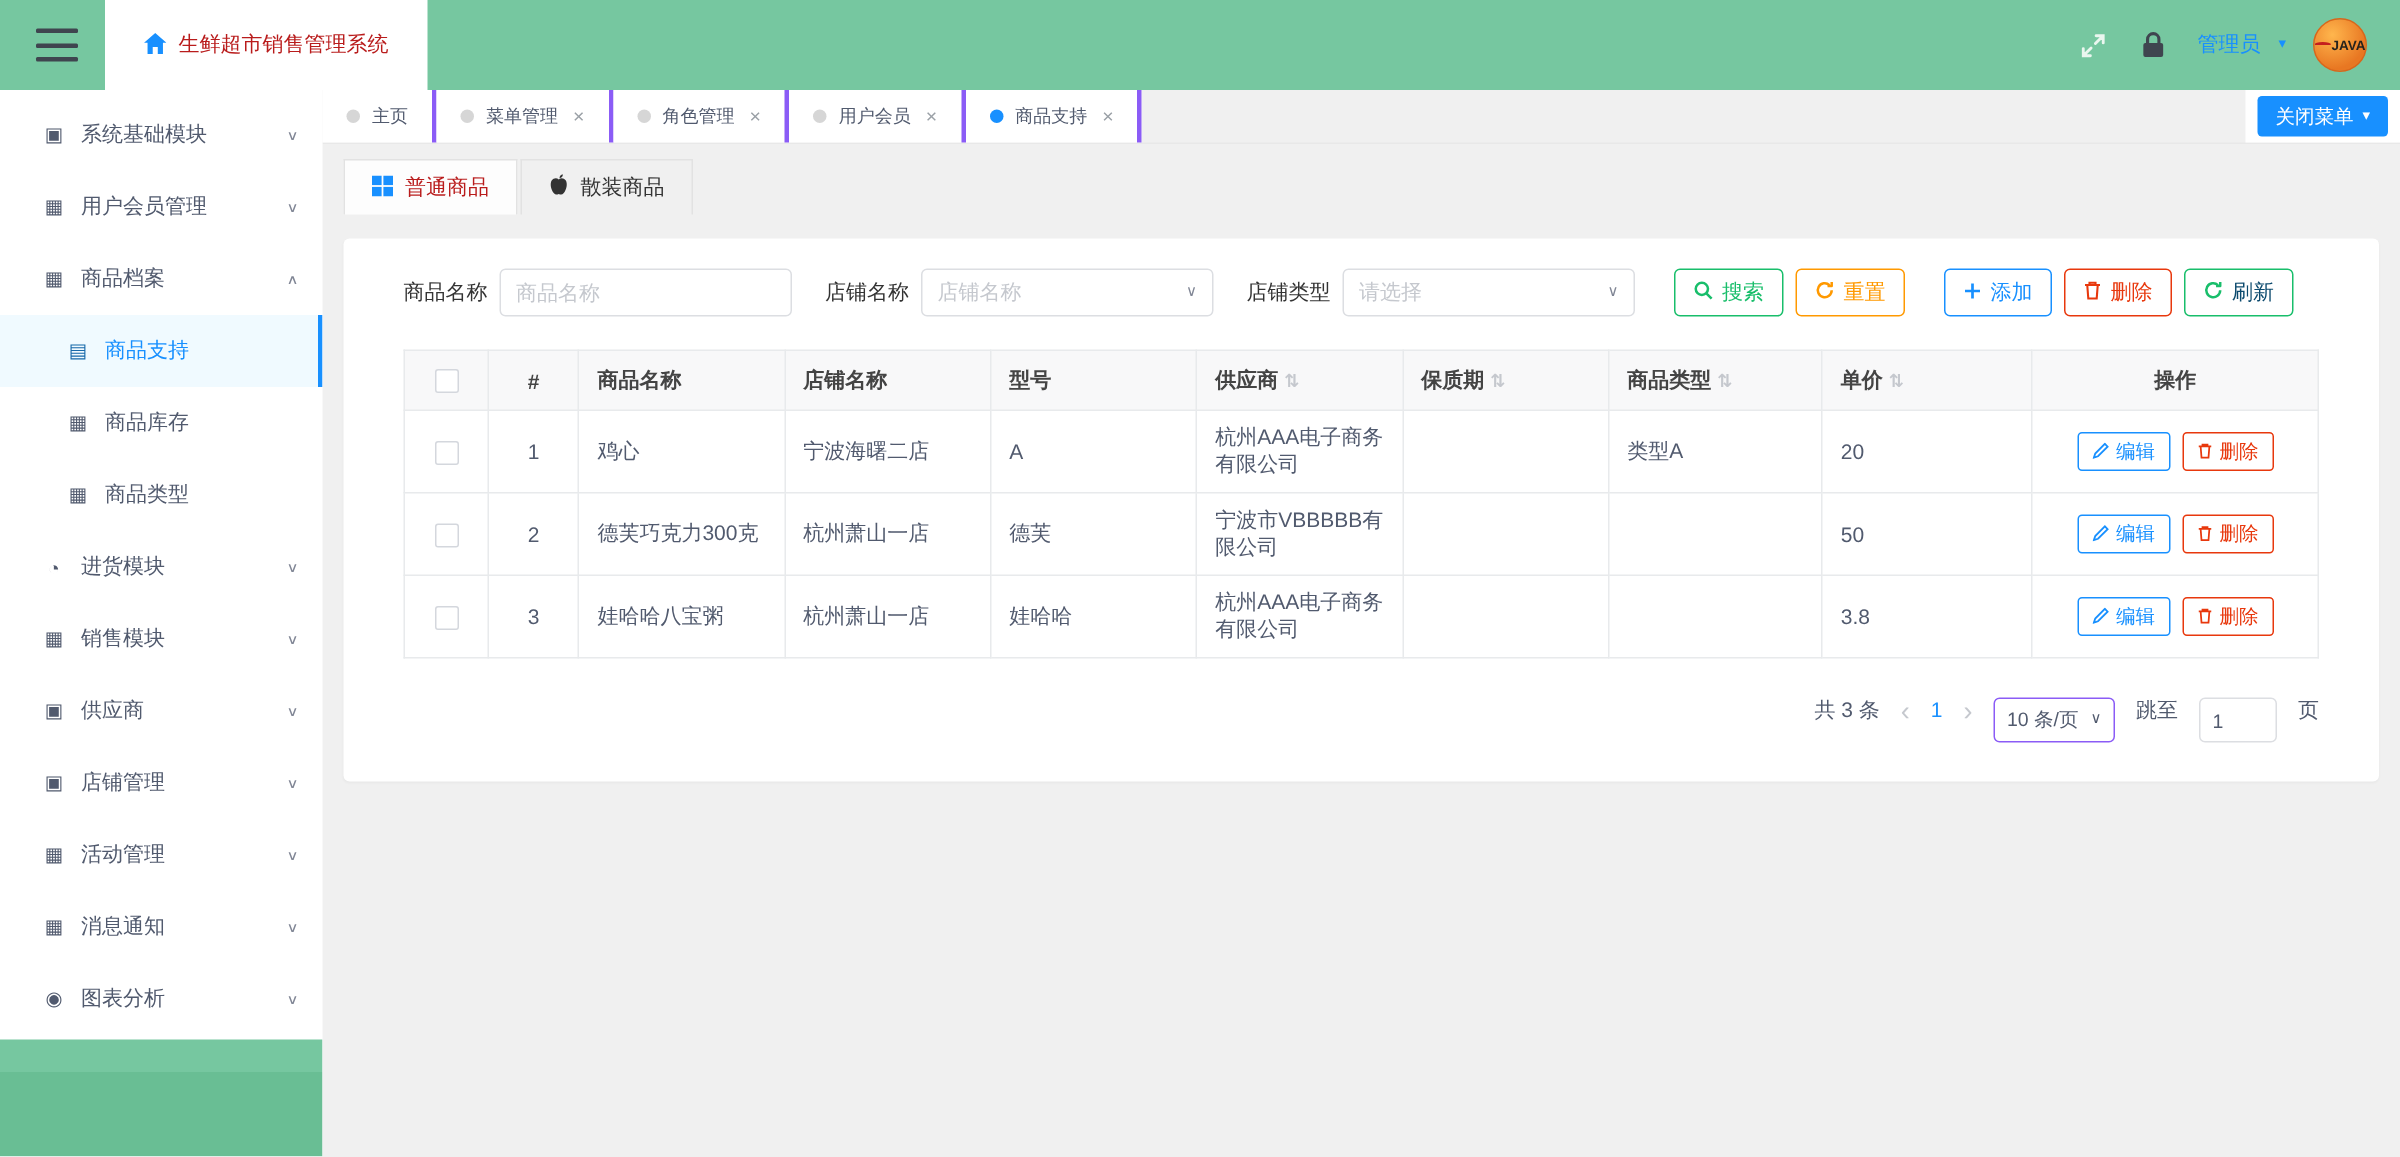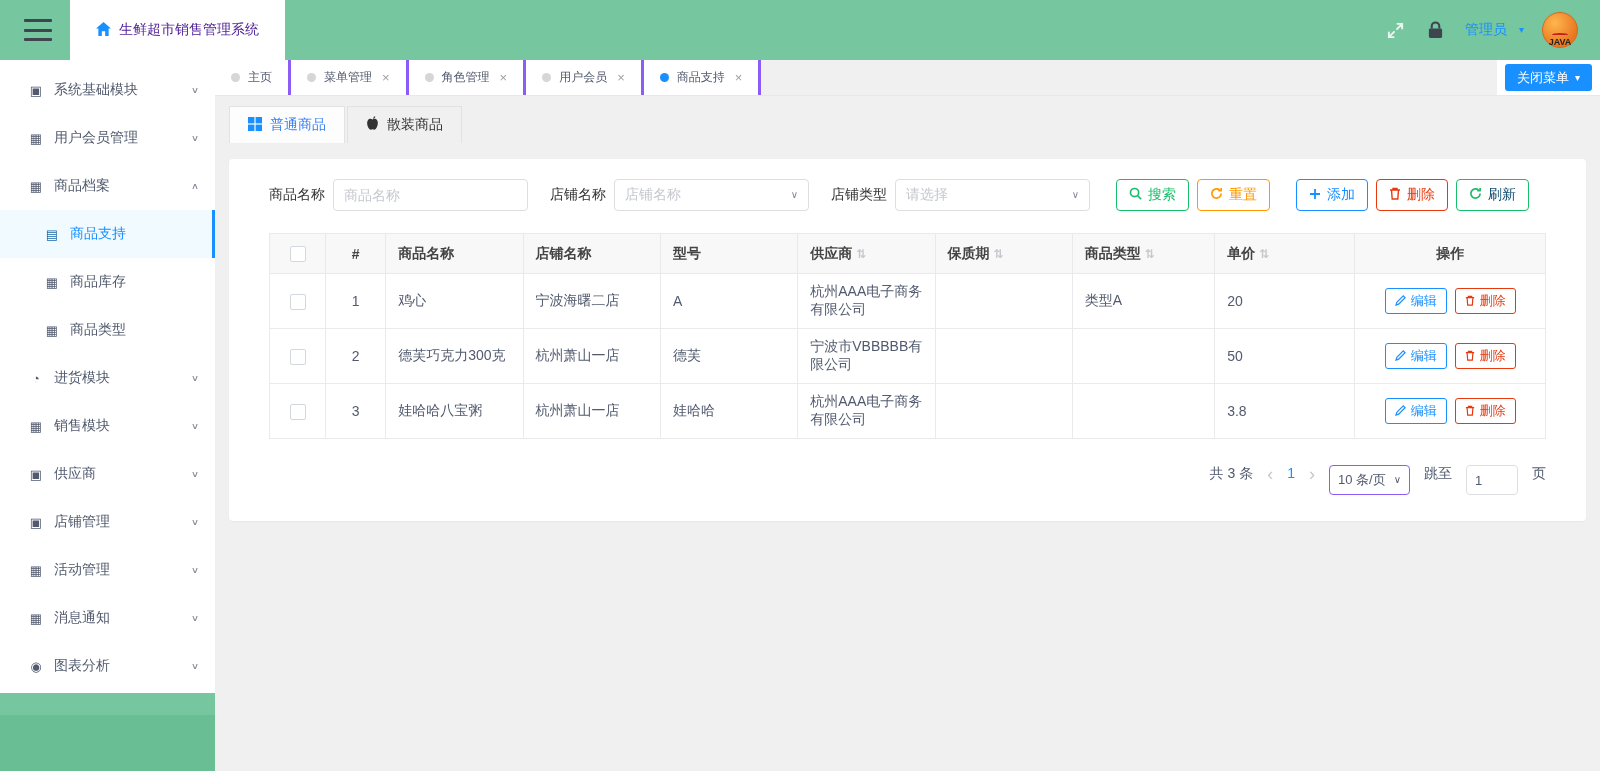--- a/index.html
+++ b/index.html
@@ -6,28 +6,28 @@
   html,body{width:1600px;height:771px;overflow:hidden}
   body{font-family:"Liberation Sans","DejaVu Sans",sans-serif;font-size:14px;color:#515a6e;background:#f0f0f0}
   .app{display:flex;flex-direction:column;width:1600px;height:771px}
 
   
   .topbar{height:60px;background:#76c7a0;display:flex;align-items:center;flex-shrink:0}
   .logo{width:215px;flex-shrink:0;text-align:center;font-size:27px;font-weight:bold;color:#ffc01e;
         text-shadow:1px 1px 0 #d98e00, -1px -1px 0 #d98e00;letter-spacing:2px}
   .hamburger{width:28px;height:22px;margin:0 18px 0 24px;display:flex;flex-direction:column;justify-content:space-between;cursor:pointer}
   .hamburger i{display:block;height:3px;background:#3f454f;border-radius:1px}
-  .systab{height:60px;background:#fff;display:flex;align-items:center;gap:8px;padding:2px 26px;color:#4c1d95;cursor:pointer}
+  .systab{height:60px;background:#fff;display:flex;align-items:center;gap:8px;padding:2px 26px;color:#b91c1c;cursor:pointer}
   .systab svg{flex-shrink:0}
   .top-right{margin-left:auto;display:flex;align-items:center;gap:18px;padding-right:22px}
   .icon-btn{width:22px;height:22px;display:flex;align-items:center;justify-content:center;cursor:pointer}
   .admin{display:flex;align-items:center;gap:12px;color:#1890ff;cursor:pointer;font-size:14px}
   .caret{font-size:10px;line-height:1}
   .avatar{width:36px;height:36px;border-radius:50%;background:radial-gradient(circle at 35% 30%, #ffb64d, #e87722 70%);
-          display:flex;flex-direction:column;align-items:center;justify-content:flex-end;cursor:pointer;border:1px solid #d9661a}
+          display:flex;align-items:center;justify-content:center;cursor:pointer;border:1px solid #d9661a}
   .avatar .jv{font-size:9px;font-weight:bold;color:#26231d;letter-spacing:0}
   .avatar .swoosh{width:16px;height:3px;border-radius:50%;border-top:2px solid #c41e1e;margin-bottom:1px}
 
   
   .bodyrow{flex:1;display:flex;min-height:0}
 
   
   .sidebar{width:215px;flex-shrink:0;background:#fff;position:relative;overflow:hidden}
   .menu{padding-top:6px}
   .menu-item{height:48px;display:flex;align-items:center;gap:10px;padding:0 16px 0 28px;cursor:pointer;color:#515a6e}
@@ -50,21 +50,21 @@
   .pagetab .x{color:#9aa0a6;font-size:13px;margin-left:2px;cursor:pointer}
   .strip-end{margin-left:auto;background:#fff;display:flex;align-items:center;padding:12px 8px}
   .close-menu{background:#1890ff;color:#fff;border:none;border-radius:3px;height:27px;padding:0 12px;font-size:13px;
               display:flex;align-items:center;gap:6px;cursor:pointer;font-family:inherit}
 
   
   .content{flex:1;overflow:hidden;padding:10px 14px 0 14px}
   .subtabs{display:flex;gap:2px;margin-bottom:16px}
   .subtab{display:flex;align-items:center;gap:8px;padding:9px 18px;font-size:14px;cursor:pointer;color:#333;
           background:#f0f0f0;border:1px solid #e2e2e2;border-bottom:none}
-  .subtab.active{background:#fdfdfd;color:#3b82f6}
+  .subtab.active{background:#fdfdfd;color:#b91c1c}
 
   .card{background:#fff;border-radius:4px;padding:20px 22px 26px 22px;box-shadow:0 1px 2px rgba(0,0,0,.04)}
 
   
   .filters{display:flex;align-items:center;gap:8px;padding:0 18px}
   .flabel{margin-left:14px;white-space:nowrap;color:#333}
   .flabel:first-child{margin-left:0}
   .tinput{width:195px;height:32px;border:1px solid #dcdee2;border-radius:4px;padding:0 10px;font-size:14px;color:#515a6e;
           font-family:inherit;outline:none;background:#fff}
   .tinput::placeholder{color:#c5c8ce}

